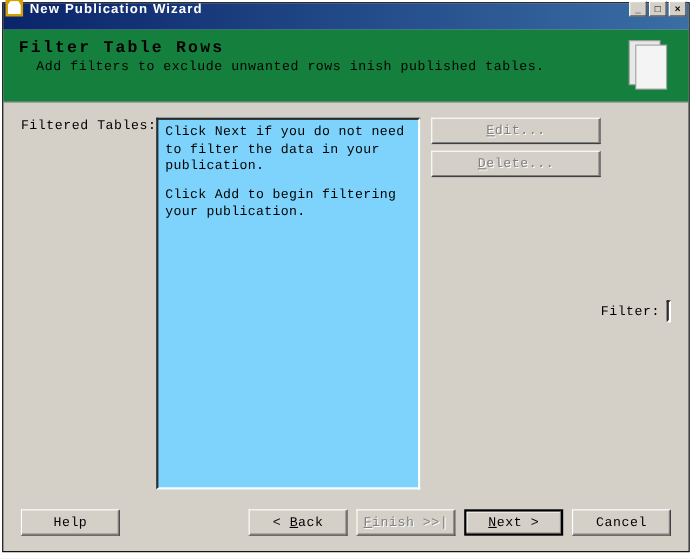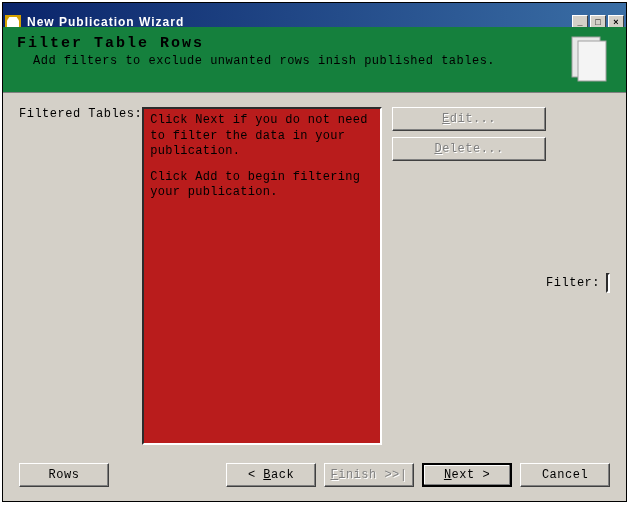--- a/index.html
+++ b/index.html
@@ -19,21 +19,21 @@
     margin: 2px;
     border: 1px solid #000;
     display: flex;
     flex-direction: column;
     background: #d4d0c8;
   }
   .titlebar {
     height: 22px;
     background: linear-gradient(90deg, #0a246a 0%, #3a6ea5 100%);
     display: flex;
-    align-items: flex-start;
+    align-items: flex-end;
     padding: 12px 2px;
     color: #fff;
     font-weight: bold;
     font-size: 12px;
   }
   .titlebar .app-icon {
     width: 16px;
     height: 16px;
     background: #d4a000;
     margin-right: 4px;
@@ -101,21 +101,21 @@
     margin-bottom: 3px;
     letter-spacing: 0.5px;
   }
   .mid-row {
     display: flex;
     gap: 10px;
     flex: 1;
   }
   .list-box {
     flex: 1;
-    background: #b91c1c;
+    background: #7dd3fc;
     border: 2px inset #d4d0c8;
     border-top-color: #808080;
     border-left-color: #808080;
     border-right-color: #fff;
     border-bottom-color: #fff;
     padding: 4px 6px;
     font-family: "Courier New", monospace;
     font-size: 12px;
     line-height: 1.3;
     overflow: auto;
@@ -227,21 +227,21 @@
 
     <div class="filter-row">
       <div class="filter-label">Filter:</div>
       <div class="filter-box"></div>
     </div>
 
     <div class="separator"></div>
   </div>
 
   <div class="footer">
-    <div class="btn">Rows</div>
+    <div class="btn">Help</div>
     <div class="footer-spacer"></div>
     <div class="btn">&lt; <u>B</u>ack</div>
     <div class="btn disabled"><u>F</u>inish &gt;&gt;|</div>
     <div class="btn default"><u>N</u>ext &gt;</div>
     <div class="btn">Cancel</div>
   </div>
 
 </div>
 
 </body></html>

